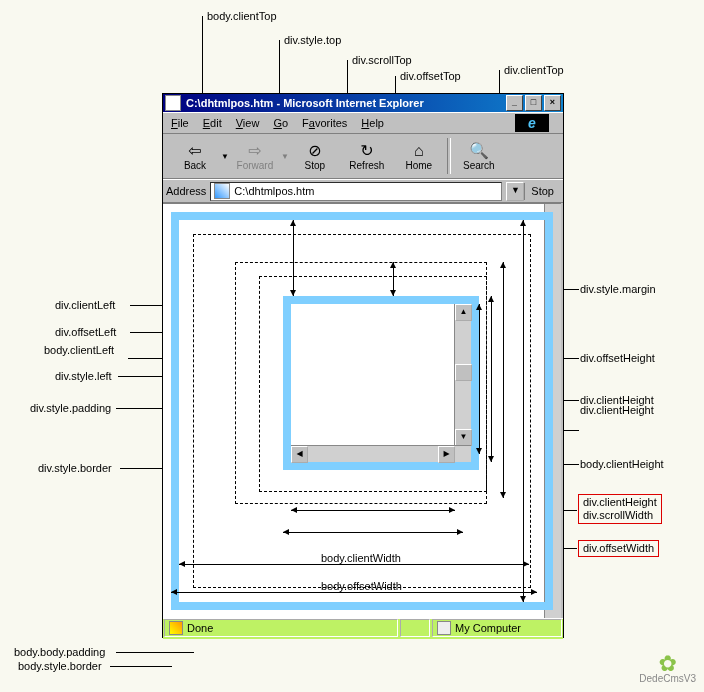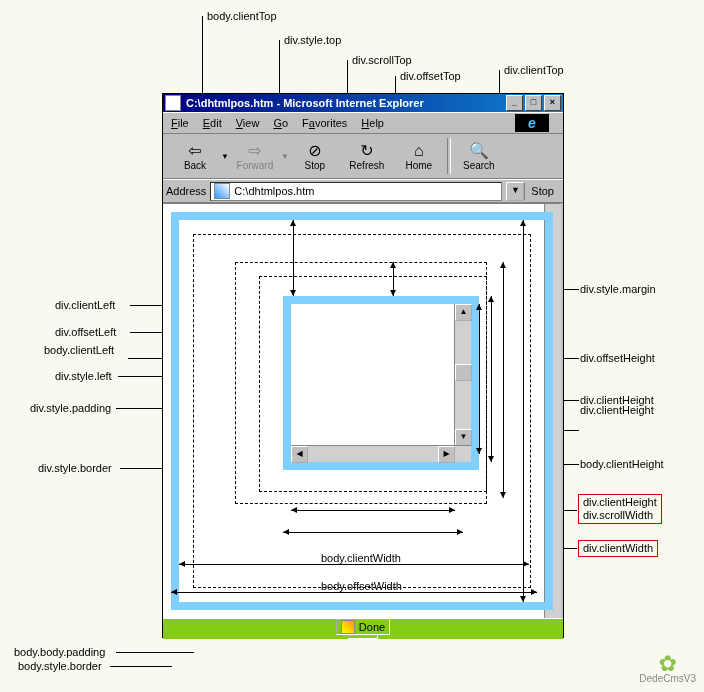--- a/index.html
+++ b/index.html
@@ -215,26 +215,24 @@
     font-size:8px;text-align:center;line-height:13px;
   }
   .viewport-sbar-v {
     position:absolute;
     right:0;top:0;bottom:0;width:16px;
     background:#d0d0d0;
     border-left:1px solid #888;
   }
   .statusbar {
     height: 20px;
-    background: #84cc16;
+    background: #bef264;
     border-top: 1px solid #fff;
     display: flex;
-    align-items: center;
     font-size: 11px;
-    flex-direction: column;
   }
   .status-cell {
     border: 1px inset #fff;
     height: 16px;
     margin: 0 1px;
     padding: 0 4px;
     display: flex;
     align-items: center;
   }
   .arrow-h { position:absolute; height:1px; background:#000; }
@@ -329,21 +327,21 @@
 <div class="label" style="left:580px;top:458px">body.clientHeight</div>
 <div class="line" style="left:537px;top:464px;width:42px;height:1px"></div>
 
 <div class="redbox" style="left:578px;top:494px">
   <div>div.clientHeight</div>
   <div>div.scrollWidth</div>
 </div>
 <div class="line" style="left:460px;top:510px;width:117px;height:1px"></div>
 
 <div class="redbox" style="left:578px;top:540px">
-  <div>div.clientWidth</div>
+  <div>div.offsetWidth</div>
 </div>
 <div class="line" style="left:468px;top:548px;width:109px;height:1px"></div>
 
 <div class="window">
   <div class="titlebar">
     <span style="width:14px;height:14px;background:#fff;border:1px solid #888;margin-right:3px"></span>
     <span class="titlebar-text">C:\dhtmlpos.htm - Microsoft Internet Explorer</span>
     <span class="title-btn">_</span>
     <span class="title-btn">□</span>
     <span class="title-btn">×</span>
@@ -438,19 +436,23 @@
     <div class="arrow-v" style="left:130px;top:16px;height:76px"></div>
     <div class="arrow-v" style="left:230px;top:58px;height:34px"></div>
   </div>
 
   <div class="statusbar">
     <div class="status-cell" style="flex:1">
       <span style="width:12px;height:12px;border:1px solid #888;margin-right:4px;background:linear-gradient(45deg,#ff0,#f90)"></span>
       <span>Done</span>
     </div>
     <div class="status-cell" style="width:20px"></div>
+    <div class="status-cell" style="width:120px">
+      <span style="width:12px;height:12px;border:1px solid #888;margin-right:4px;background:#eee"></span>
+      <span>My Computer</span>
+    </div>
   </div>
 </div>
 
 <div class="watermark">
   <div class="flower">✿</div>
   <div>DedeCmsV3</div>
 </div>
 
 </body></html>

